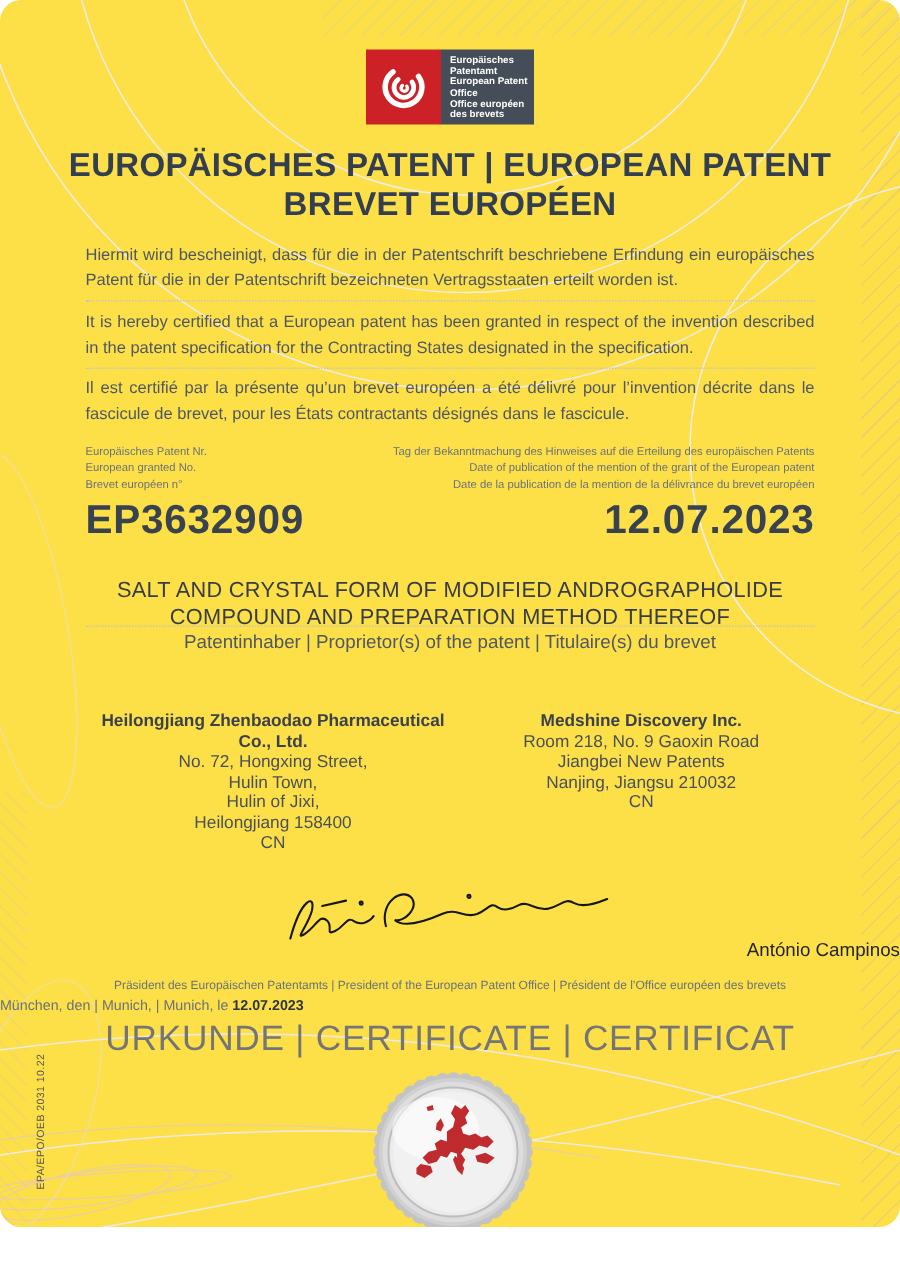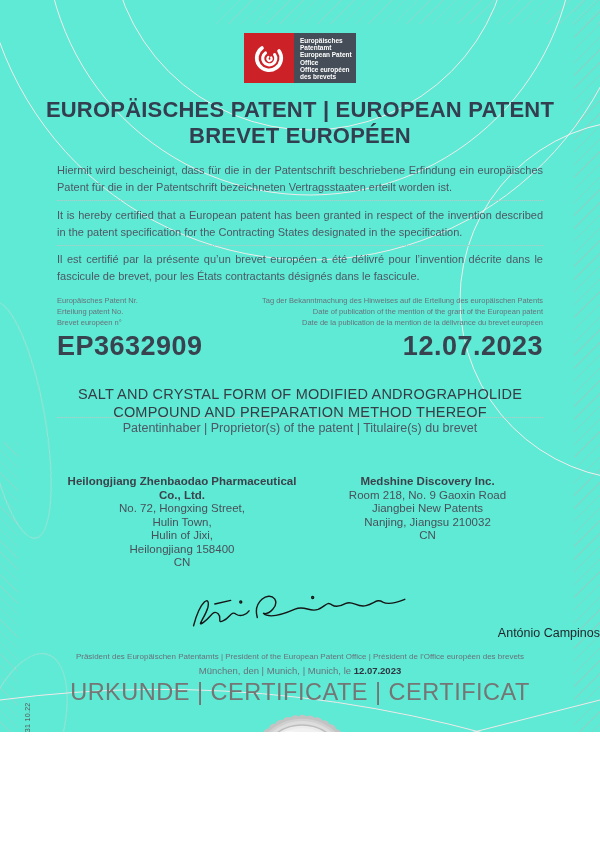--- a/index.html
+++ b/index.html
@@ -1,20 +1,20 @@
 <!DOCTYPE html>
 <html><head>
 <meta charset="utf-8">
 <style>
   * { margin:0; padding:0; box-sizing:border-box; }
   html,body { background:#fff; }
   body { font-family:"Liberation Sans", sans-serif; }
   .page {
-    position:relative; width:600px; height:732px; margin:0 auto;
-    background:#5eead4; overflow:hidden;
+    position:relative; width:600px; height:818px; margin:0 auto;
+    background:#fde047; overflow:hidden;border-radius:14px;
   }
   
   .hatch-right { position:absolute; top:0; right:0; width:26px; height:100%;
     background:repeating-linear-gradient(135deg, transparent 0 8px, rgba(205,172,172,.30) 8px 9px); }
   .hatch-top { position:absolute; top:0; left:215px; width:385px; height:24px;
     background:repeating-linear-gradient(135deg, transparent 0 8px, rgba(195,195,200,.28) 8px 9px); }
   .hatch-left-bottom { position:absolute; bottom:0; left:0; width:18px; height:290px;
     background:repeating-linear-gradient(45deg, transparent 0 7px, rgba(205,190,190,.25) 7px 8px); }
   .bg-svg { position:absolute; top:0; left:0; }
   
@@ -53,21 +53,21 @@
     line-height:13.5px; color:#4a505a;margin-top:20px; }
   .prop-1 { left:57px; width:250px; }
   .prop-2 { left:310px; width:235px; }
   .prop-name { font-weight:bold; color:#3c424c; }
   
   .signature-svg { position:absolute; top:588px; left:50%; transform:translateX(-50%) rotate(-2deg); }
   .president-name { position:absolute; top:626px; left:0; width:100%; text-align:right;
     font-size:12.5px; color:#1f2329;padding-left:28px; }
   .president-line { position:absolute; top:652px; left:0; width:100%; text-align:center;
     font-size:8px; color:#68717c; }
-  .munich-line { position:absolute; top:665px; left:0; width:100%; text-align:center;
+  .munich-line { position:absolute; top:665px; left:0; width:100%; 
     font-size:9.5px; color:#68717c; }
   .munich-line b { color:#2e3540; font-size:9.5px; }
   .urkunde-line { position:absolute; top:679px; left:0; width:100%; text-align:center;
     font-size:23.5px; color:#757575; letter-spacing:.5px; }
   
   .seal { position:absolute; top:710px; left:244px; }
   
   .side-code { position:absolute; left:24px; top:793px; transform:rotate(-90deg);
     transform-origin:0 0; font-size:7px; color:#555; white-space:nowrap; letter-spacing:.3px; }
 </style>
@@ -126,21 +126,21 @@
   </div>
 
   <p class="cert-para p-de">Hiermit wird bescheinigt, dass für die in der Patentschrift beschriebene Erfindung ein europäisches Patent für die in der Patentschrift bezeichneten Vertragsstaaten erteilt worden ist.</p>
   <div class="dotted-sep sep1"></div>
   <p class="cert-para p-en">It is hereby certified that a European patent has been granted in respect of the invention described in the patent specification for the Contracting States designated in the specification.</p>
   <div class="dotted-sep sep2"></div>
   <p class="cert-para p-fr">Il est certifié par la présente qu’un brevet européen a été délivré pour l’invention décrite dans le fascicule de brevet, pour les États contractants désignés dans le fascicule.</p>
 
   <div class="labels-left">
     <div>Europäisches Patent Nr.</div>
-    <div>Erteilung patent No.</div>
+    <div>European granted No.</div>
     <div>Brevet européen n°</div>
   </div>
   <div class="labels-right">
     <div>Tag der Bekanntmachung des Hinweises auf die Erteilung des europäischen Patents</div>
     <div>Date of publication of the mention of the grant of the European patent</div>
     <div>Date de la publication de la mention de la délivrance du brevet européen</div>
   </div>
   <div class="patent-number">EP3632909</div>
   <div class="grant-date">12.07.2023</div>
 

